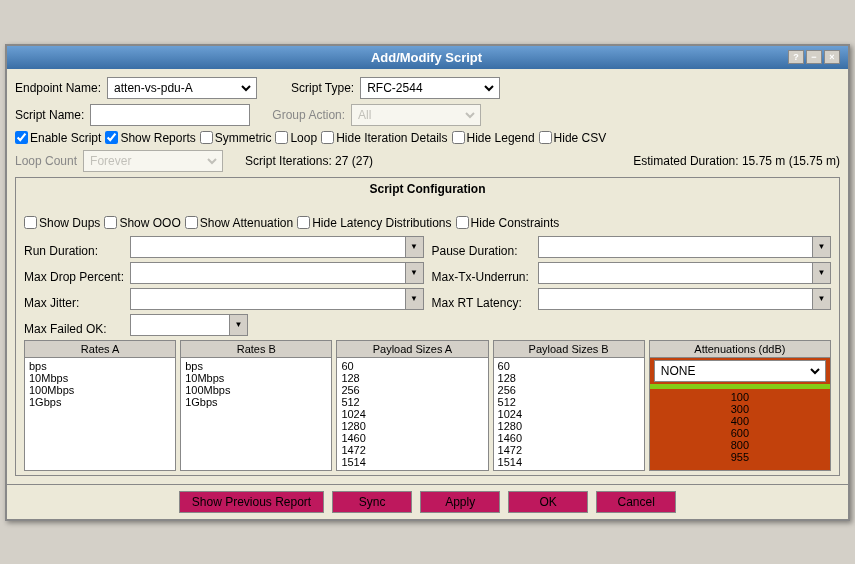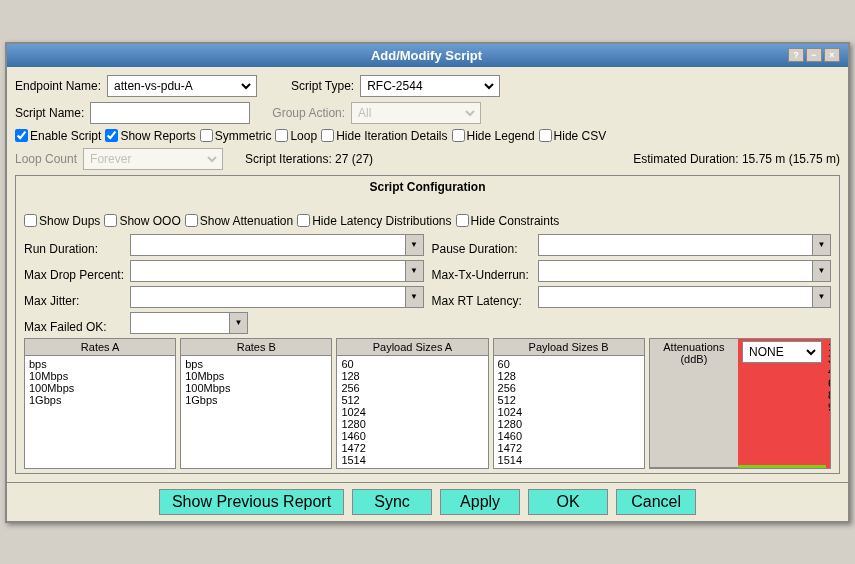--- a/index.html
+++ b/index.html
@@ -172,53 +172,55 @@
       min-height: 100px;
     }
     .list-item {
       font-size: 11px;
       padding: 0;
       cursor: pointer;
     }
     .attenuations-group {
       flex: 1.2;
       border: 1px solid #888;
-      background: #ef4444;
-      display: flex;
+      background: #c2410c;
+      display: flex;
+      flex-direction: column;
     }
     .atten-header {
       background: #d4d0c8;
       border-bottom: 1px solid #888;
       padding: 2px 4px;
       font-size: 11px;
       text-align: center;
     }
     .atten-dropdown {
       padding: 2px 4px;
-      border-bottom: 3px solid #84cc16;
+      border-bottom: 5px solid #84cc16;
     }
     .atten-list {
       flex: 1;
       overflow-y: auto;
-      padding: 2px 2px;
+      padding: 2px 12px;
+      text-align: center;
     }
     .footer {
       display: flex;
       justify-content: center;
       gap: 8px;
       padding: 6px;
       border-top: 1px solid #888;
       background: #ece9d8;
     }
     .footer-btn {
       padding: 3px 12px;
-      background: #5eead4;
+      background: #be185d;
       border: 1px solid #888;
       cursor: pointer;
-      font-size: 16px;
+      font-size: 12px;
       min-width: 80px;
     }
     .gray-text {
       color: #888;
     }
     select {
       font-size: 12px;
     }
     .endpoint-select {
       min-width: 150px;

